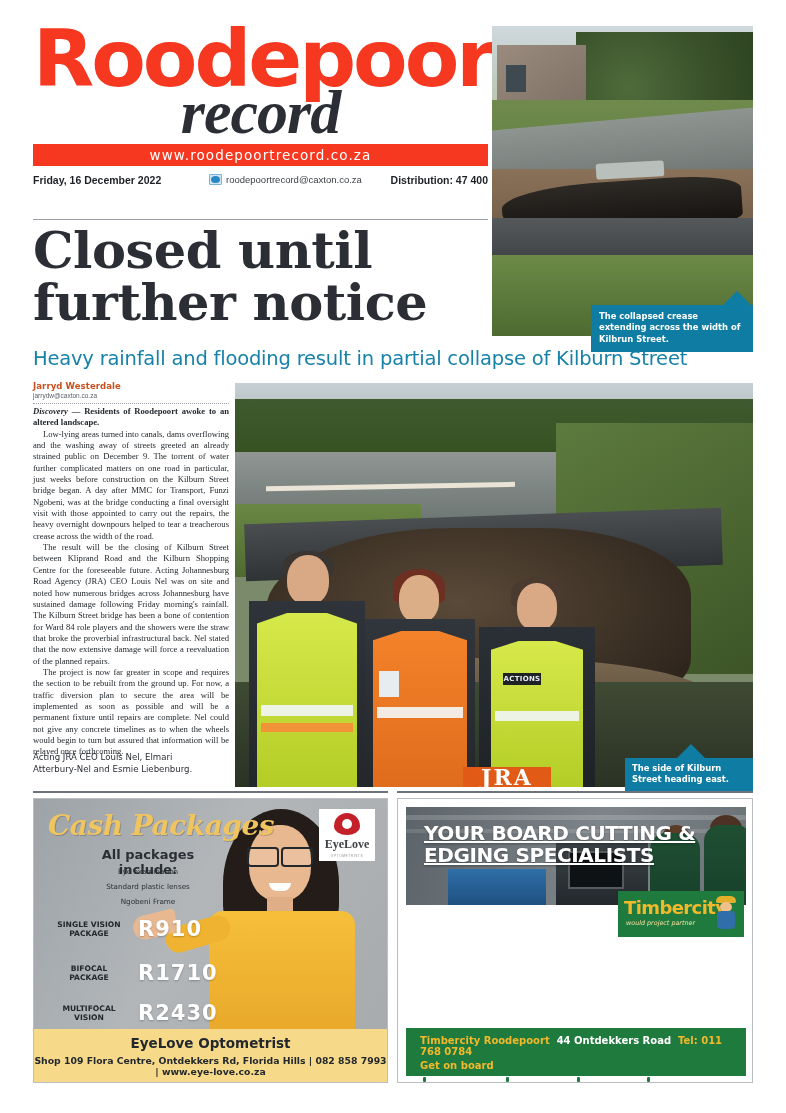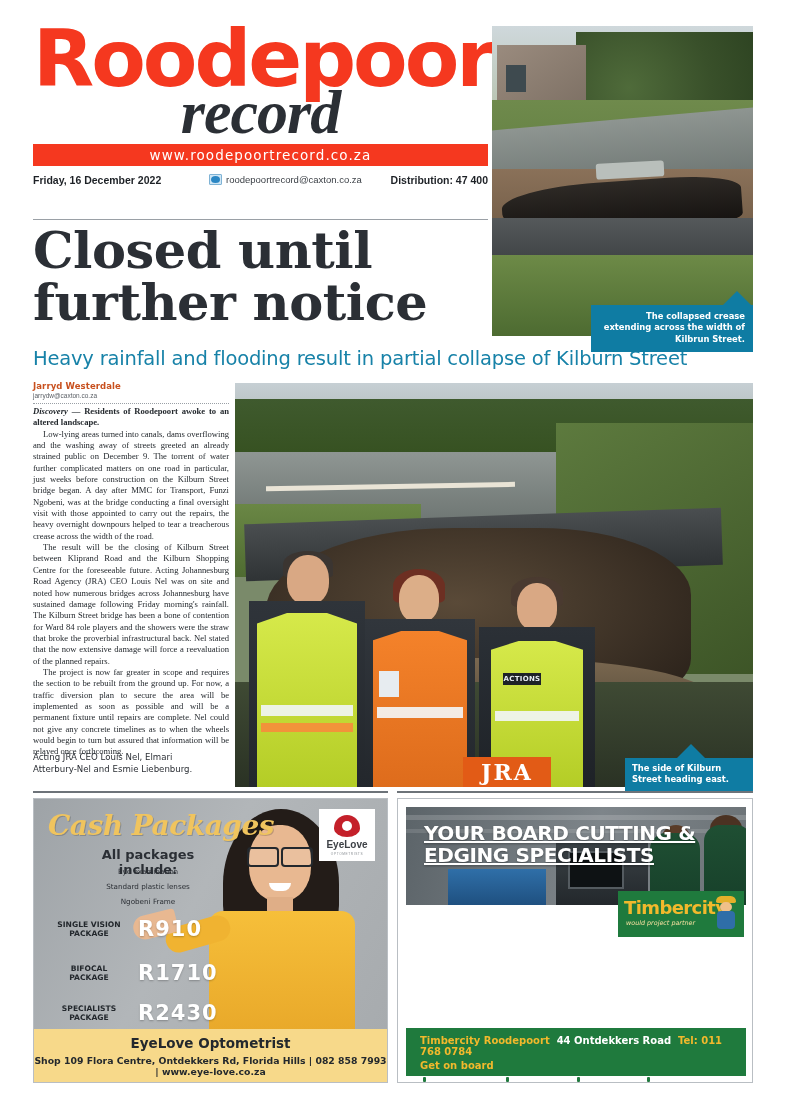--- a/index.html
+++ b/index.html
@@ -135,21 +135,20 @@
     background: linear-gradient(#6d8a47, #4d6b31); }
   .ph-pipe { position:absolute; left:40%; top:44%; width:26%; height:5%;
     background:#b9bfbb; border-radius:3px; transform: rotate(-3deg); }
 
   .cap-box-1 {
     position: absolute; left: 591px; top: 305px; width: 162px;
     background: #0f7ca3; color: #ffffff;
     font-family: "DejaVu Sans", sans-serif;
     font-size: 8.4px; font-weight: 700; line-height: 1.35;
     padding: 6px 8px 7px 8px;
-    text-align: right;
   }
   .cap-notch-1 {
     position: absolute; left: 722px; top: 291px;
     width: 0; height: 0;
     border-left: 15px solid transparent;
     border-right: 15px solid transparent;
     border-bottom: 15px solid #0f7ca3;
   }
 
   
@@ -222,21 +221,21 @@
     background: linear-gradient(#2b3036,#1e2227); }
   #person3 .vest { position:absolute; left:18px; top:58px; width:92px; height:146px;
     background: linear-gradient(#d6e94a,#b4cd26); clip-path: polygon(0 6%,30% 0,70% 0,100% 6%,100% 100%,0 100%); }
   #person3 .vstripe { position:absolute; left:22px; top:128px; width:84px; height:10px;
     background:#f2f5f8; opacity:.9; }
   #person3 .vlogo { position:absolute; left:30px; top:90px; width:38px; height:12px;
     background:#1e2227; color:#e8eef2; font-size:7px; font-weight:700;
     display:flex; align-items:center; justify-content:center;
     font-family:"DejaVu Sans", sans-serif; letter-spacing:.3px; }
   .jra-badge {
-    position:absolute; left: 228px; bottom: 0px; width: 88px; height: 30px;
+    position:absolute; left: 228px; bottom: 0px; width: 88px; height: 20px;
     background:#e25b16; color:#fff; font-family:"DejaVu Serif", serif;
     font-weight:700; font-size:22px; letter-spacing:2px;
     display:flex; align-items:center; justify-content:center;
   }
 
   .cap-box-2 {
     position: absolute; left: 625px; top: 758px; width: 128px;
     background: #0f7ca3; color: #ffffff;
     font-family: "DejaVu Sans", sans-serif;
     font-size: 8.4px; font-weight: 700; line-height: 1.35;
@@ -333,22 +332,22 @@
   }
   .al-logo .mark {
     width: 26px; height: 22px; background:#c4202a;
     border-radius: 50% 50% 50% 50% / 60% 60% 40% 40%;
     position: relative;
   }
   .al-logo .mark:after {
     content:""; position:absolute; left:8px; top:6px; width:10px; height:10px;
     border-radius:50%; background:#ffffff;
   }
-  .al-logo .lt { font-size:10px; font-weight:700; color:#3d4146;
-    font-family:Liberation Sans, sans-serif; }
+  .al-logo .lt { font-size:12px; font-weight:700; color:#3d4146;
+    font-family:Liberation Serif, serif; }
   .al-logo .ls { font-size:3.2px; color:#8a8f94; letter-spacing:.6px; }
 
   .al-footer {
     position:absolute; left:0; bottom:0; width:100%; height:53px;
     background:#f7d98a;
   }
   .al-fname {
     text-align:center; padding-top:6px;
     font-family:"DejaVu Sans", sans-serif; font-weight:700;
     font-size:13.5px; color:#23282d;
@@ -566,21 +565,21 @@
 
       <div class="al-pkg" id="pkg1">
         <div class="lbl">SINGLE VISION PACKAGE</div>
         <div class="price">R910</div>
       </div>
       <div class="al-pkg" id="pkg2">
         <div class="lbl">BIFOCAL PACKAGE</div>
         <div class="price">R1710</div>
       </div>
       <div class="al-pkg" id="pkg3">
-        <div class="lbl">SPECIALISTS PACKAGE</div>
+        <div class="lbl">MULTIFOCAL VISION</div>
         <div class="price">R2430</div>
       </div>
 
       <div class="al-logo">
         <div class="mark"></div>
         <div class="lt">EyeLove</div>
         <div class="ls">OPTOMETRISTS</div>
       </div>
     </div>
     <div class="al-footer">

